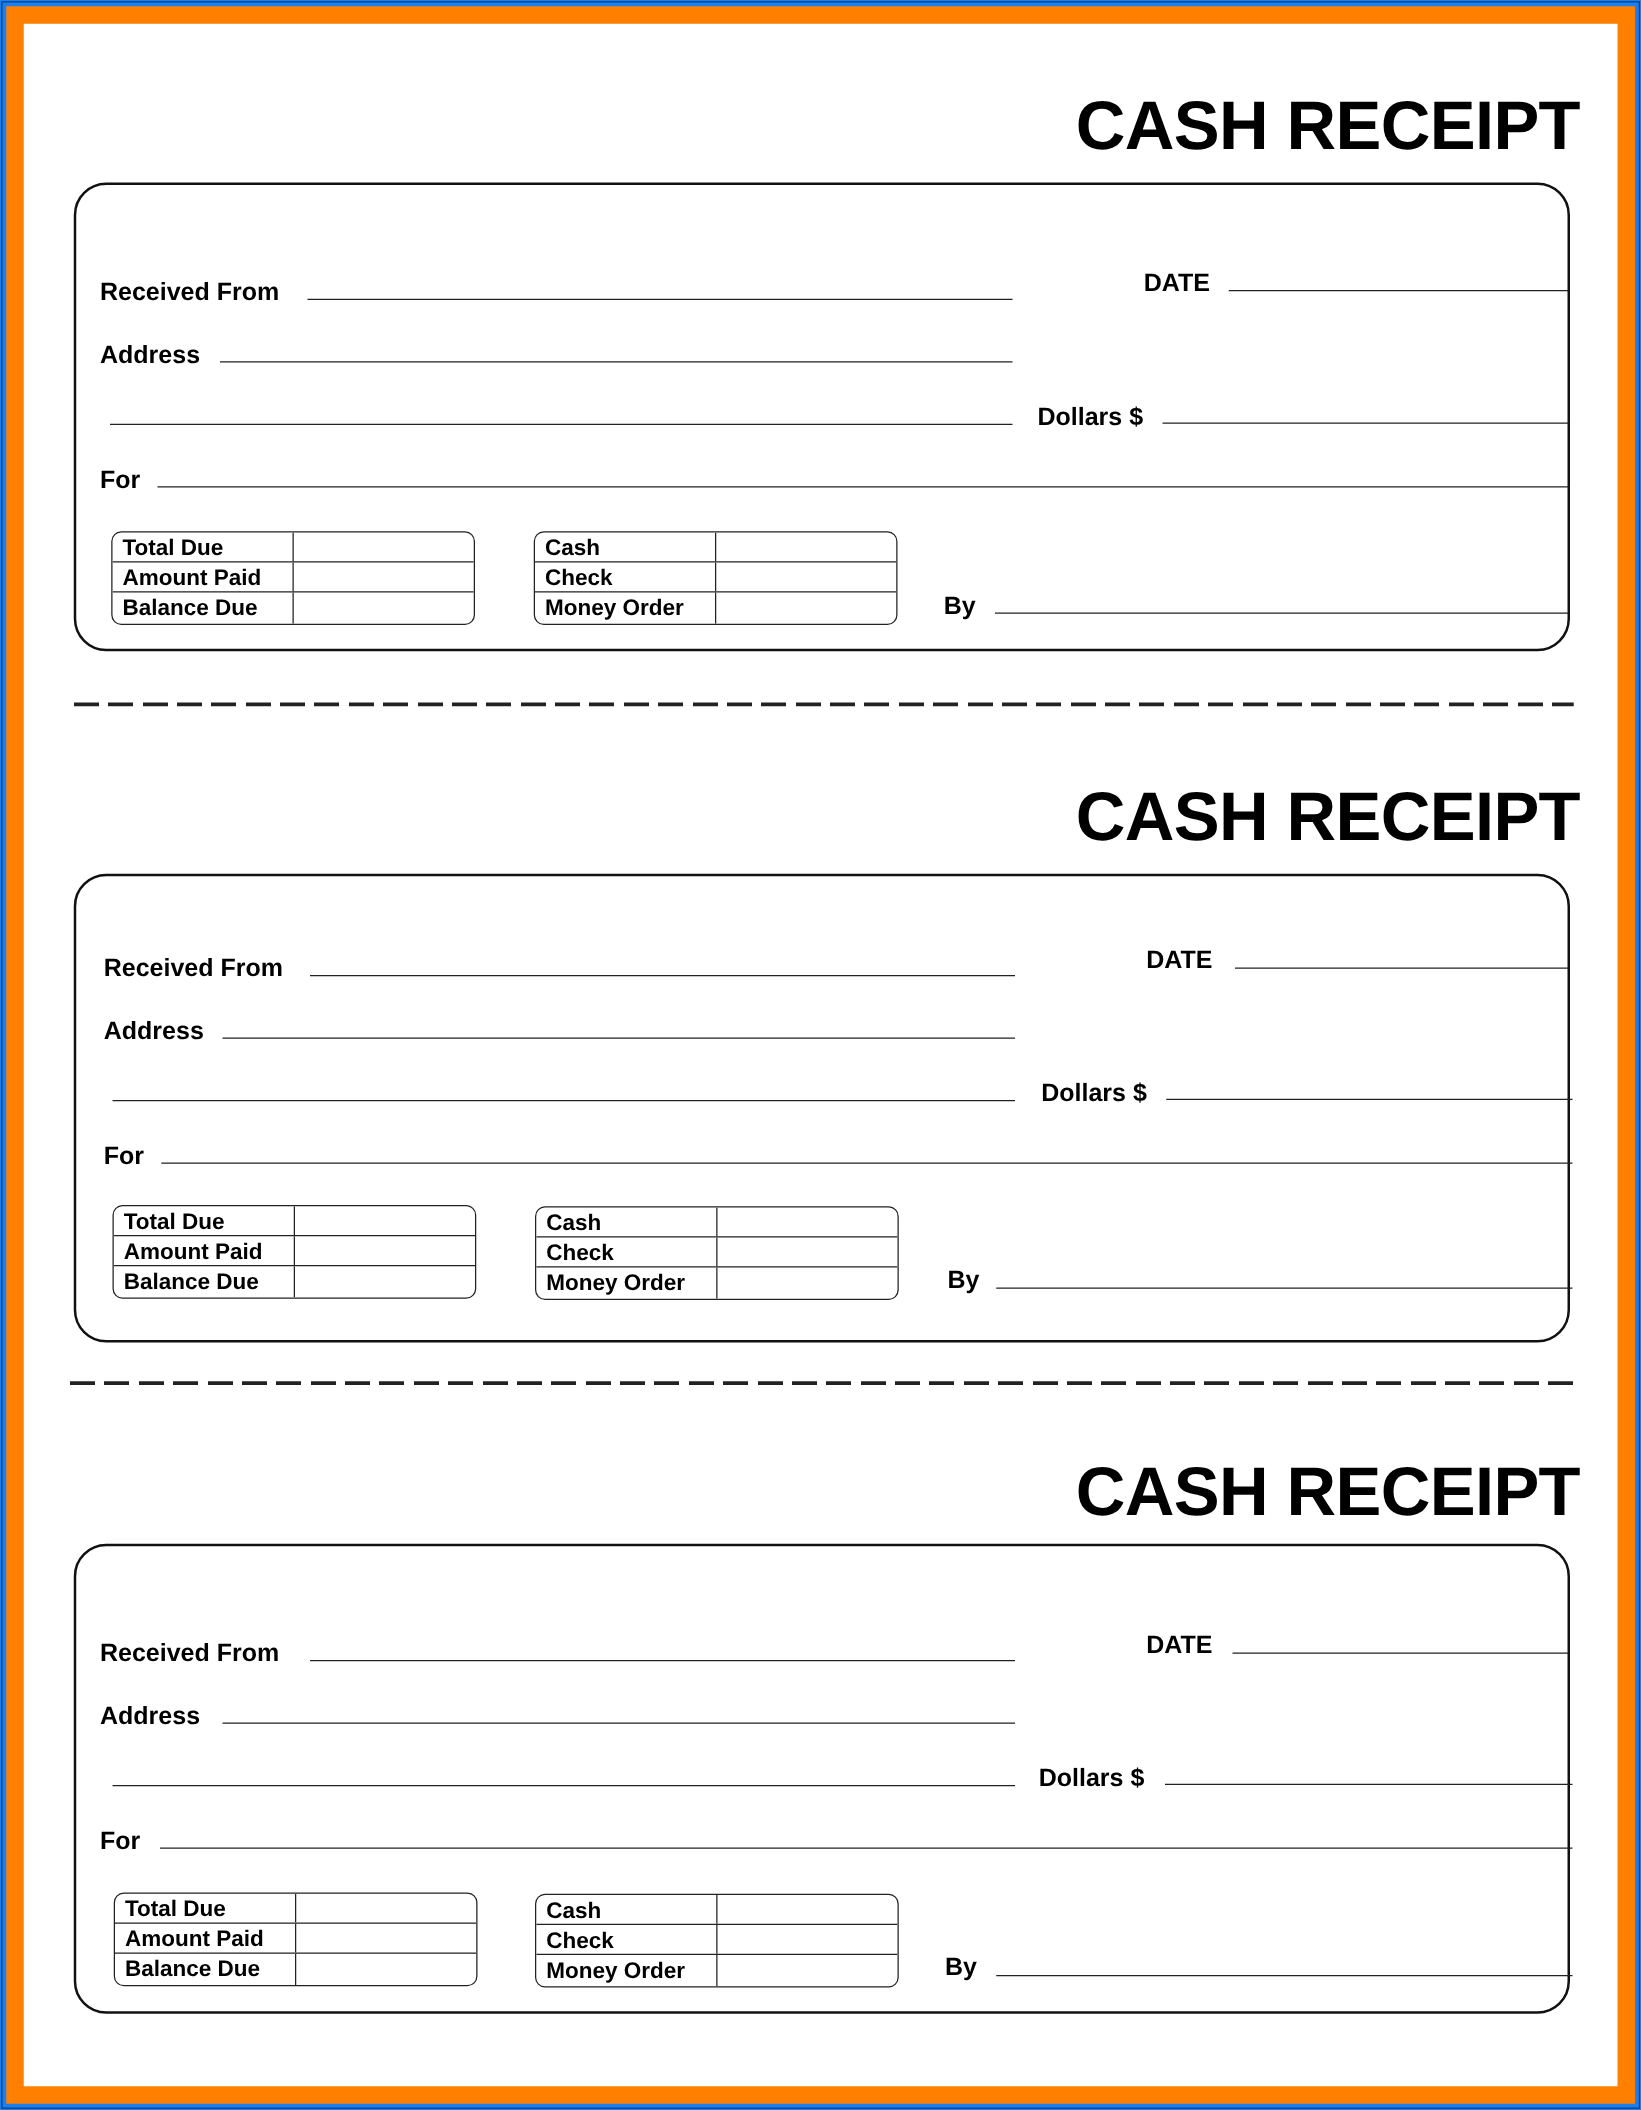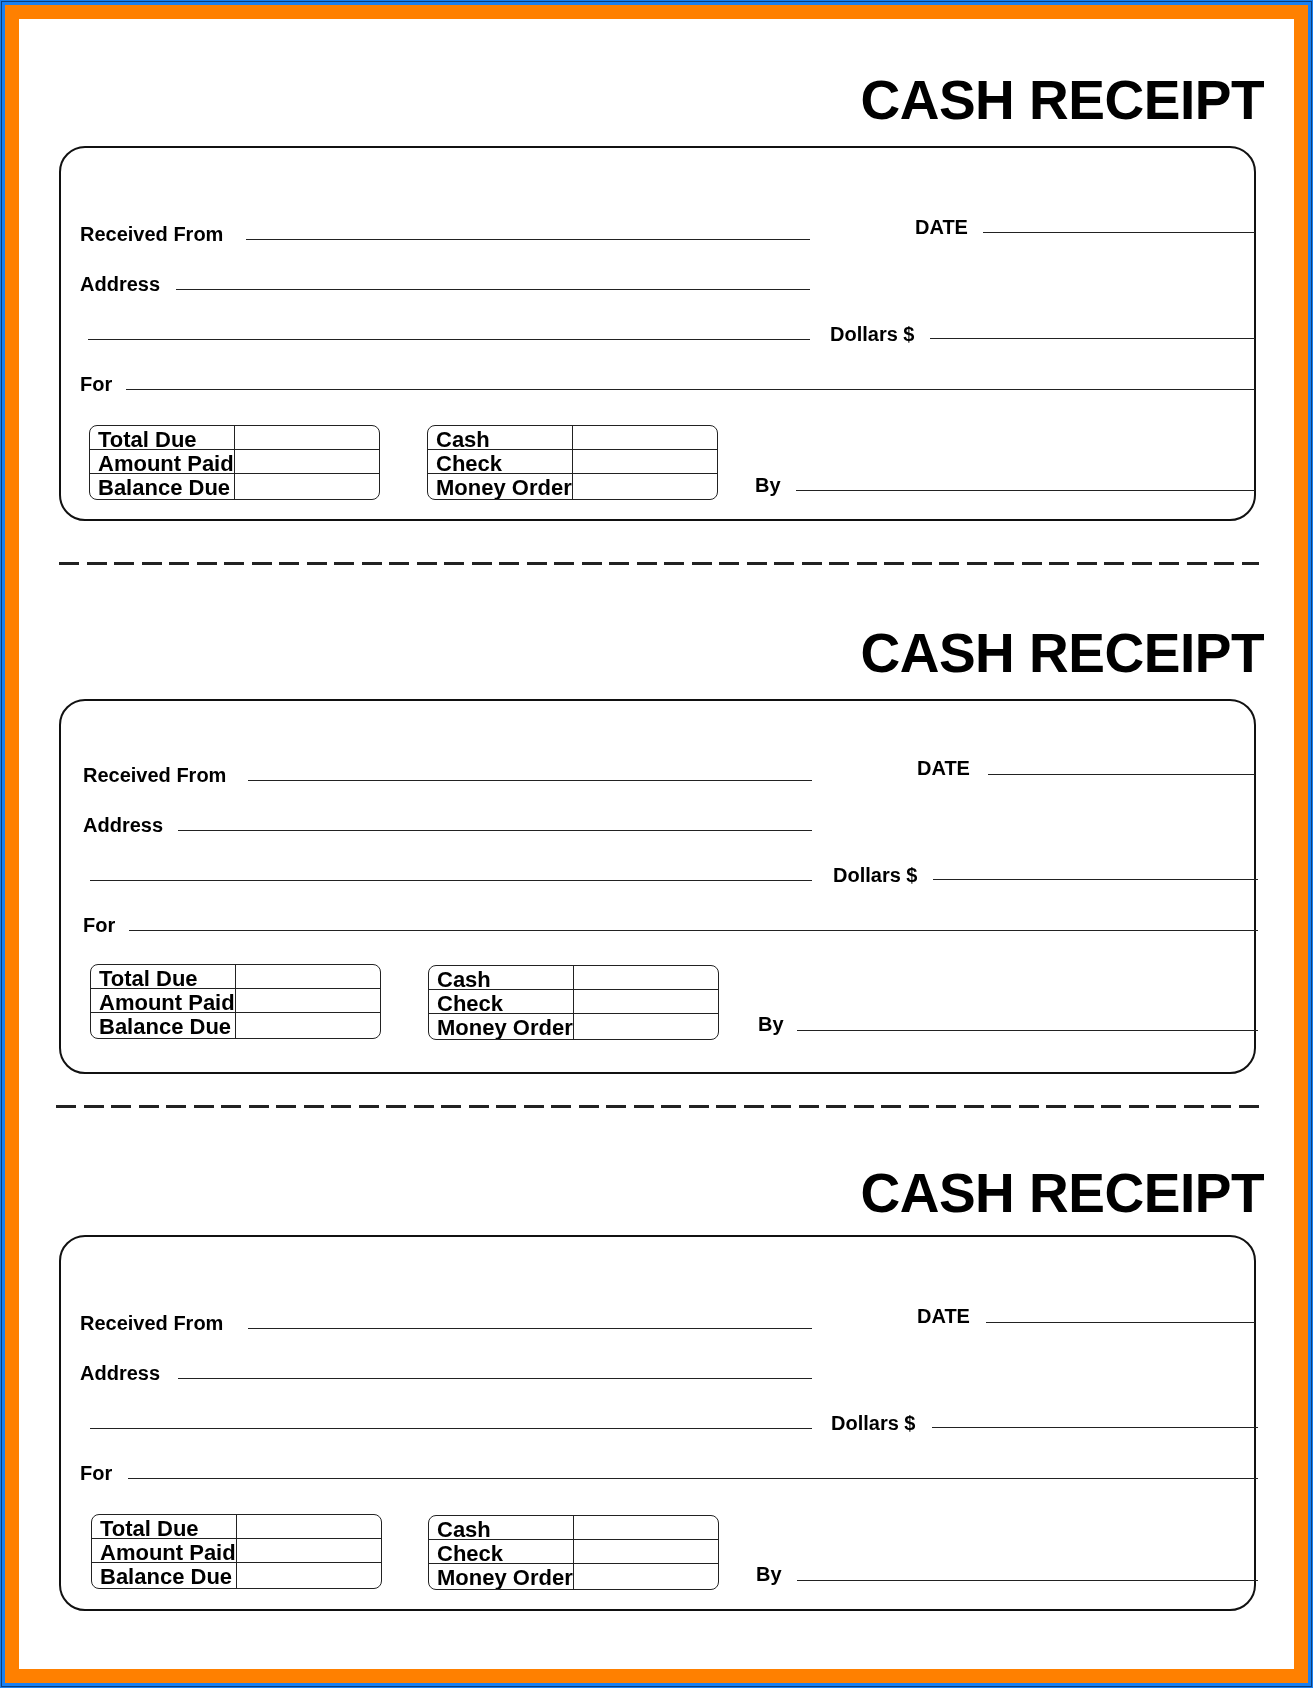--- a/index.html
+++ b/index.html
@@ -38,21 +38,21 @@
   .mini {
     position: absolute; width: 289px; height: 73px;
     border: 1.5px solid #222; border-radius: 8px; overflow: hidden;
   }
   .mini-row {
     position: absolute; left: 0; width: 100%; height: 24px;
     border-bottom: 1.5px solid #222; box-sizing: border-box;
   }
   .mini-row:last-child { border-bottom: none; }
   .mini-row .mini-label {
-    position: absolute; left: 8px; top: 3px; font-size: 22px; font-weight: bold;
+    position: absolute; left: 8px; top: 3px; font-size: 18px; font-weight: bold;
     line-height: 1; white-space: nowrap;
   }
   .mini-row .mini-cell {
     position: absolute; left: 144px; top: 0; right: 0; bottom: 0;
     border-left: 1.5px solid #222;
   }
   .dash {
     position: absolute; height: 3px;
     background: repeating-linear-gradient(90deg, #222 0 20px, transparent 20px 27.5px);
   }

